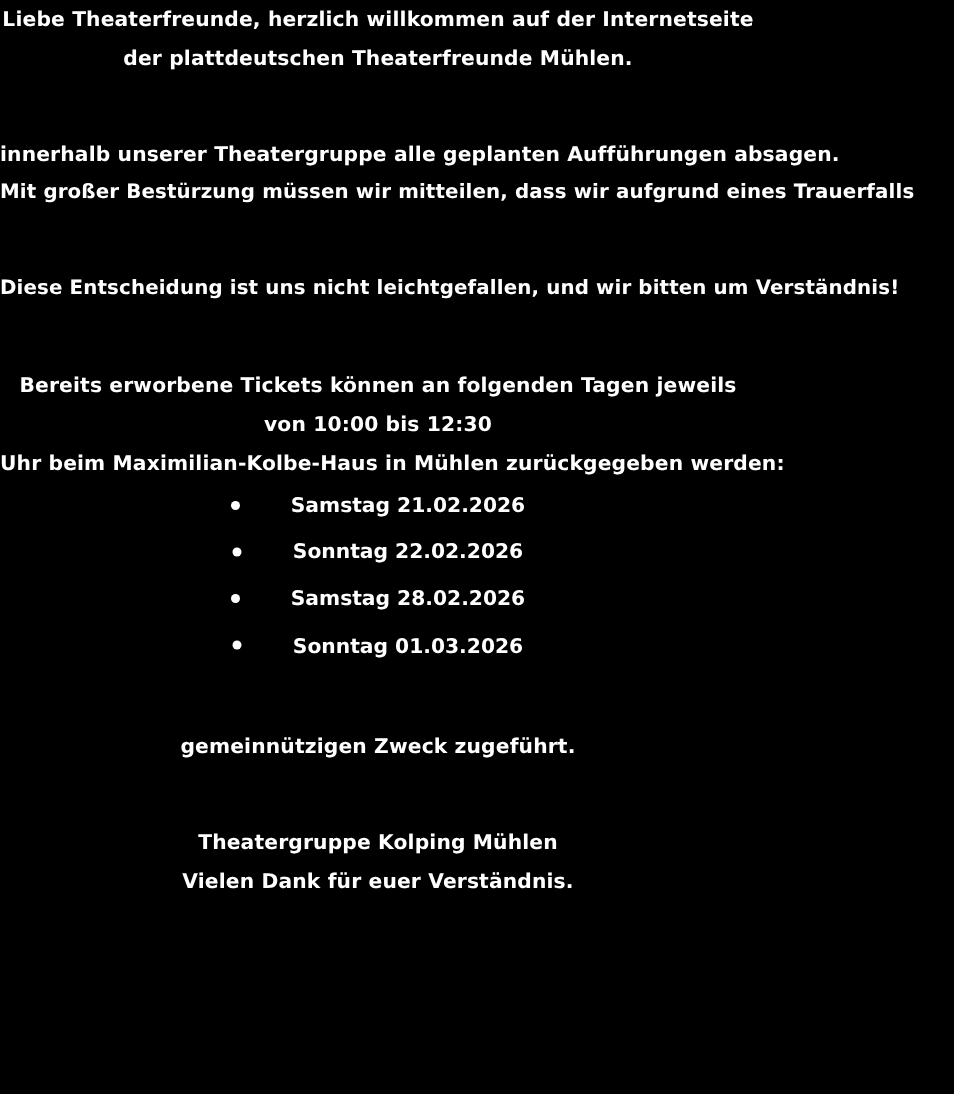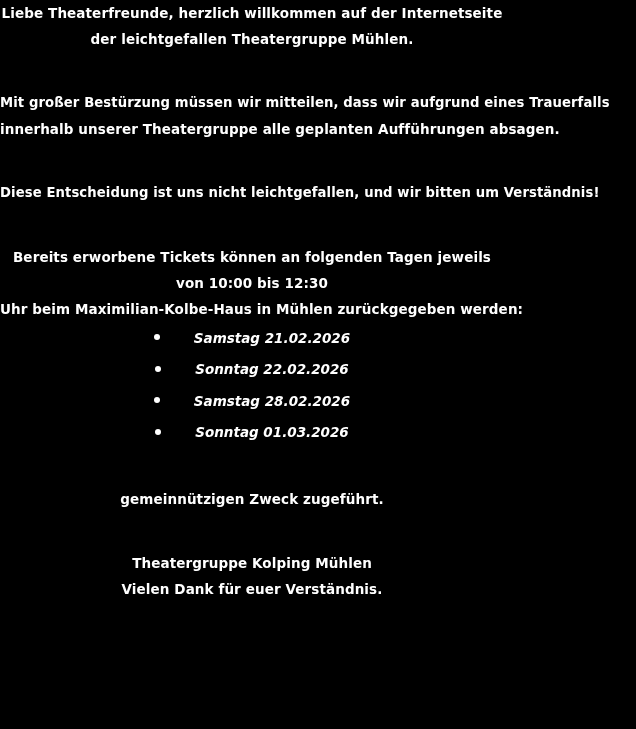--- a/index.html
+++ b/index.html
@@ -53,39 +53,38 @@
     height: 6px;
     border-radius: 50%;
     background: #ffffff;
     vertical-align: middle;
     margin-right: 34px;
     margin-bottom: 2px;
   }
   ul.dates li .dtext {
     display: inline-block;
     vertical-align: middle;
-    font-style: italic;
   }
 </style>
 </head>
 <body>
 
 <div class="page">
 
   <div class="top-pad"></div>
 
   <div class="line">Liebe Theaterfreunde, herzlich willkommen auf der Internetseite</div>
-  <div class="line">der leichtgefallen Theatergruppe Mühlen.</div>
+  <div class="line">der plattdeutschen Theaterfreunde Mühlen.</div>
 
   <div class="spacer-md"></div>
   <div class="spacer-sm"></div>
 
 
+  <div class="line">innerhalb unserer Theatergruppe alle geplanten Aufführungen absagen.</div>
   <div class="line wide">Mit großer Bestürzung müssen wir mitteilen, dass wir aufgrund eines Trauerfalls</div>
-  <div class="line">innerhalb unserer Theatergruppe alle geplanten Aufführungen absagen.</div>
 
   <div class="spacer-md"></div>
   <div class="spacer-sm"></div>
 
   <div class="line wide">Diese Entscheidung ist uns nicht leichtgefallen, und wir bitten um Verständnis!</div>
 
   <div class="spacer-md"></div>
   <div class="spacer-sm"></div>
 
   <div class="line">Bereits erworbene Tickets können an folgenden Tagen jeweils</div>

